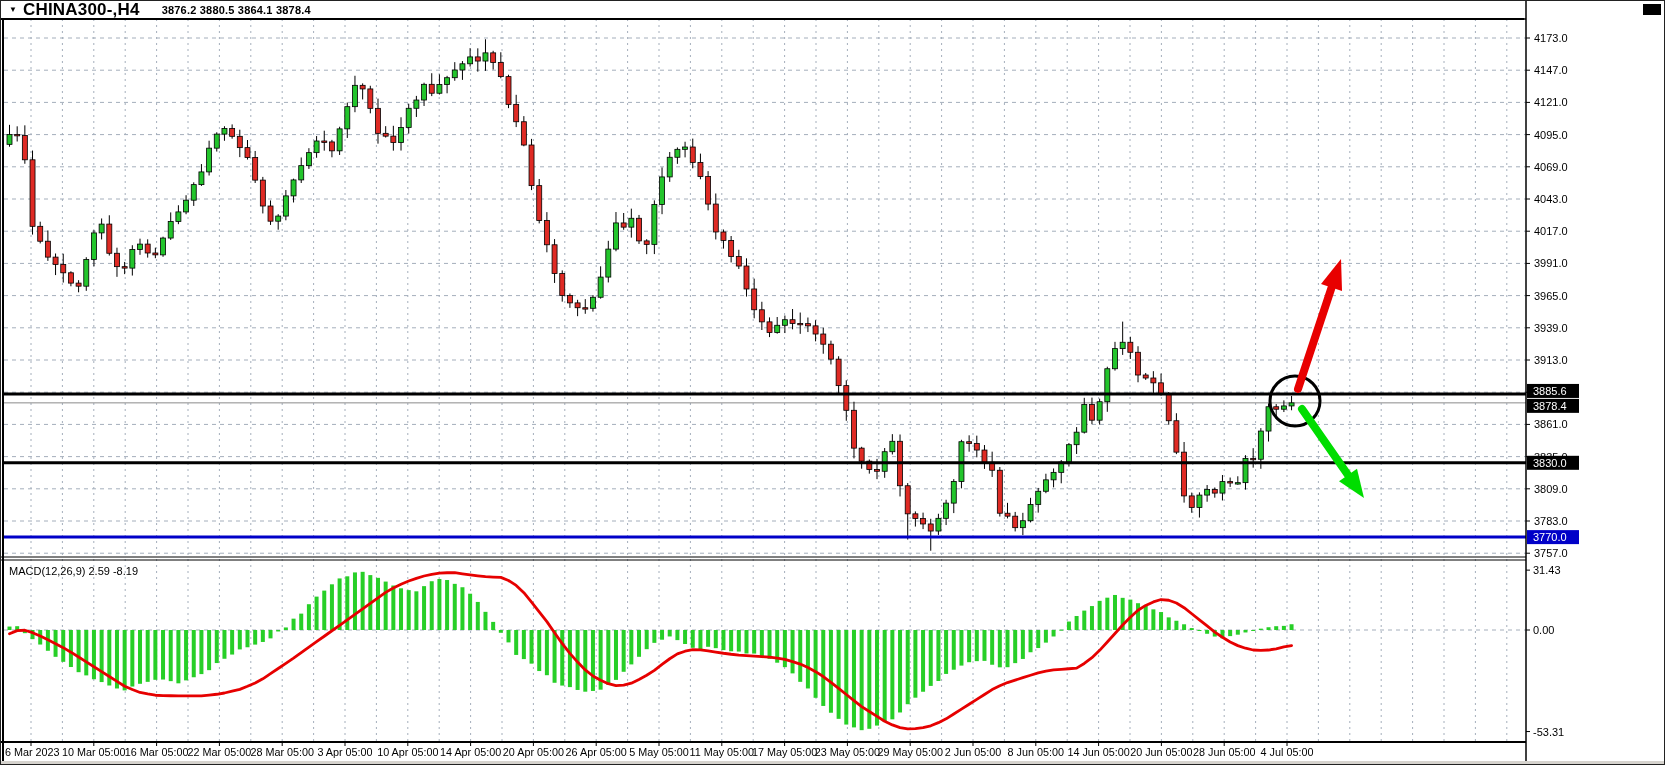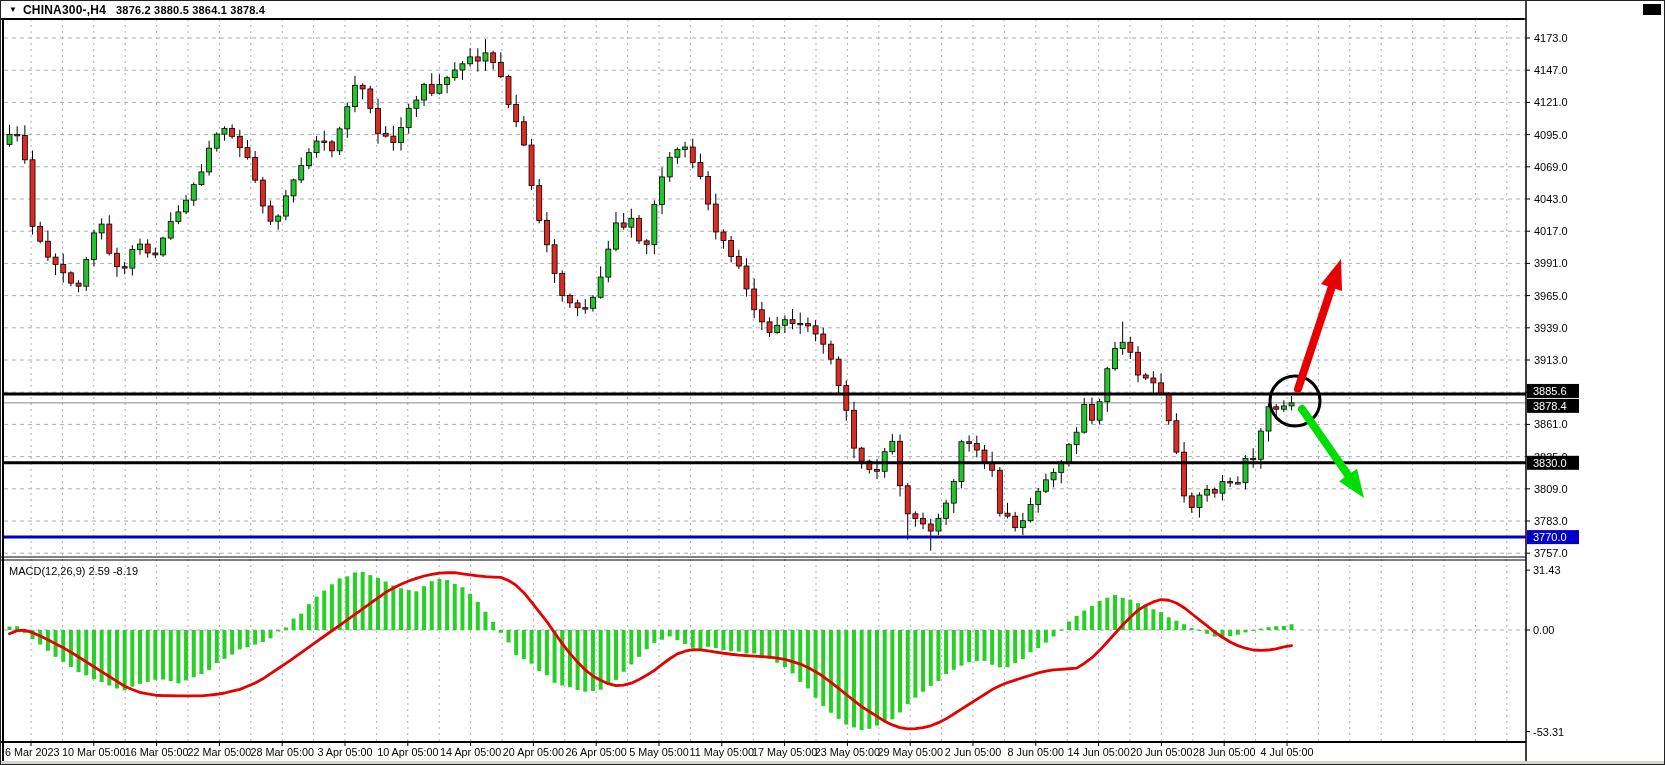--- a/index.html
+++ b/index.html
@@ -1,22 +1,22 @@
 <!DOCTYPE html>
 <html><head>
 <meta charset="utf-8">
 <style>
   html,body{margin:0;padding:0;background:#888;}
   #wrap{position:relative;width:1665px;height:765px;background:#fff;
         font-family:"Liberation Sans",sans-serif;border:1px solid #222;box-sizing:border-box;overflow:hidden;}
   #titlebar{position:absolute;left:0;top:0;width:1523px;height:17px;background:#fff;
             border-bottom:2px solid #000;display:flex;align-items:center;z-index:5;}
   #titlebar .tri{font-size:8px;margin:0 6px 0 8px;color:#000;}
-  #titlebar .sym{font-size:12px;font-weight:700;color:#000;letter-spacing:.2px;}
-  #titlebar .vals{font-size:11px;font-weight:700;color:#000;margin-left:10px;letter-spacing:.2px;}
+  #titlebar .sym{font-size:17px;font-weight:700;color:#000;letter-spacing:.2px;}
+  #titlebar .vals{font-size:11px;font-weight:700;color:#000;margin-left:22px;letter-spacing:.2px;}
   svg{position:absolute;left:0;top:0;}
   text{font-family:"Liberation Sans",sans-serif;}
 </style>
 </head>
 <body>
 
 <div id="wrap">
   <div id="titlebar">
     <span class="tri">▼</span>
     <span class="sym">CHINA300-,H4</span>

